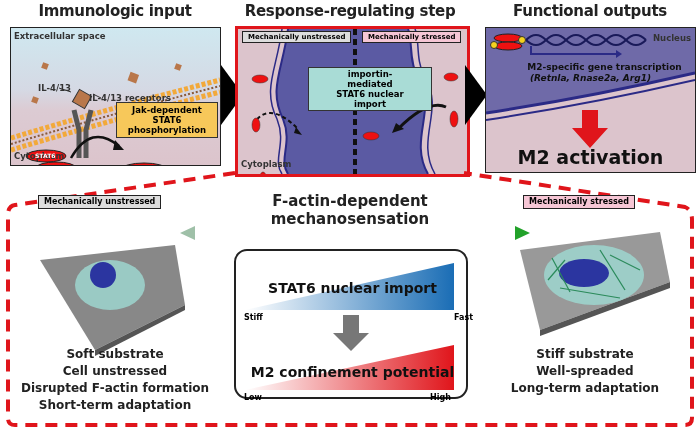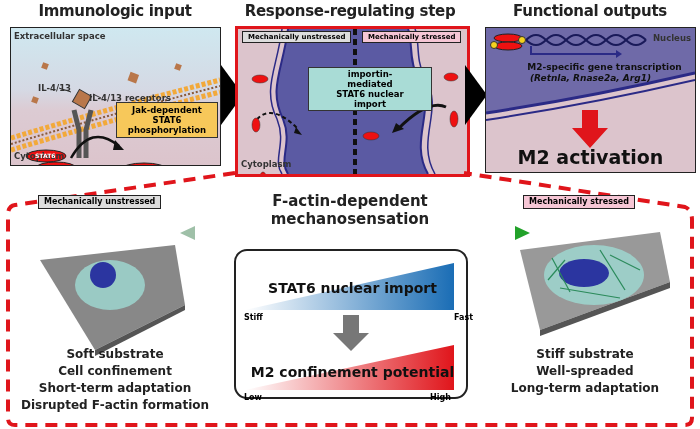--- a/index.html
+++ b/index.html
@@ -164,23 +164,23 @@
   </g>
 </svg>
 
 <div class="abs" style="left:200px;top:192px;width:300px;text-align:center;font-size:15px;font-weight:bold;color:#222;">F-actin-dependent mechanosensation</div>
 
 <div class="pill" style="left:38px;top:195px;background:#ddd;">Mechanically unstressed</div>
 <div class="pill" style="left:523px;top:195px;background:#f6c6d5;">Mechanically stressed</div>
 
 <div class="bottomtxt" style="left:10px;top:346px;width:210px;">
   <div>Soft substrate</div>
-  <div>Cell confinement</div>
+  <div>Cell unstressed</div>
+  <div>Disrupted F-actin formation</div>
   <div>Short-term adaptation</div>
-  <div>Disrupted F-actin formation</div>
 </div>
 <div class="bottomtxt" style="left:480px;top:346px;width:210px;">
   <div>Stiff substrate</div>
   <div>Well-spreaded</div>
   <div>Long-term adaptation</div>
 </div>
 
 <div class="abs" style="left:250px;top:280px;width:205px;text-align:center;font-size:14px;font-weight:bold;color:#111;">STAT6 nuclear import</div>
 <div class="abs" style="left:244px;top:313px;font-size:8px;font-weight:bold;">Stiff</div>
 <div class="abs" style="left:430px;top:313px;font-size:8px;font-weight:bold;margin-left:24px;">Fast</div>

